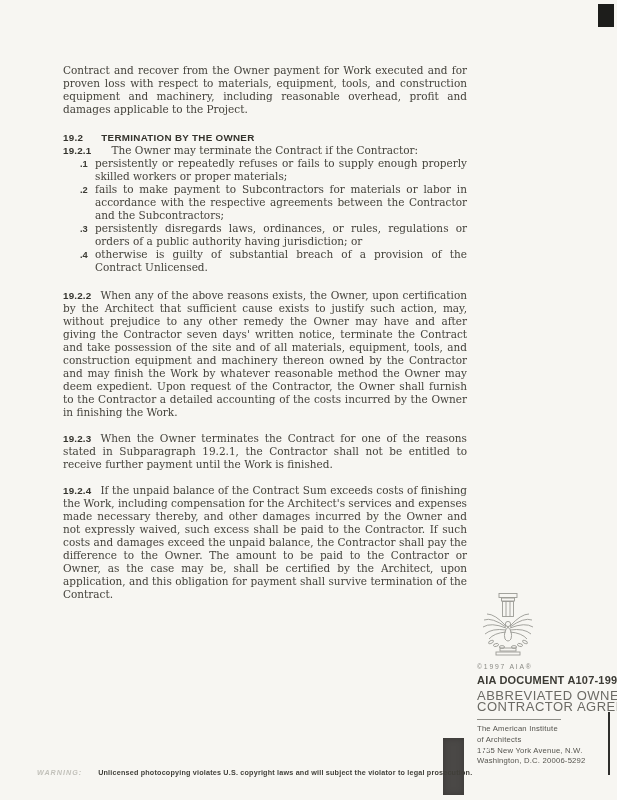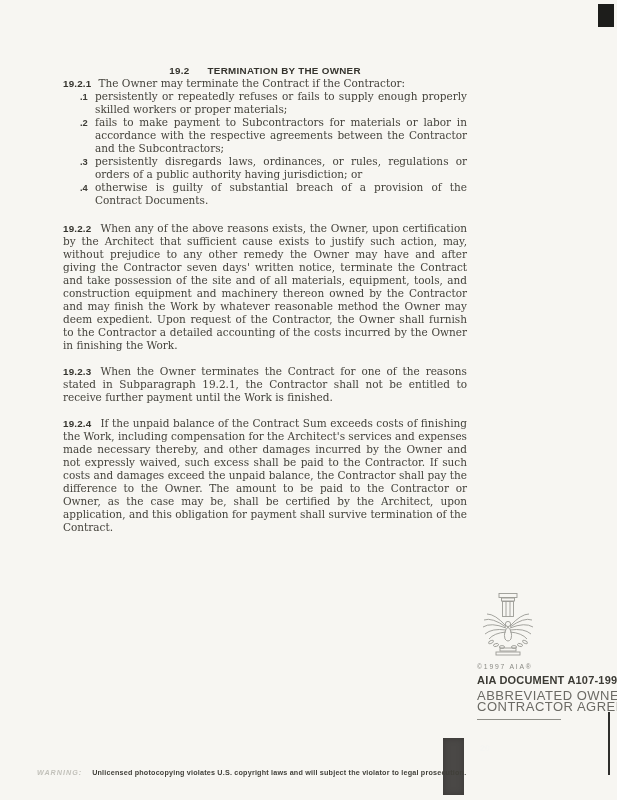--- a/index.html
+++ b/index.html
@@ -38,25 +38,25 @@
   .intro { margin-bottom: 15px !important; }
 
   .num {
     font-family: "Liberation Sans", sans-serif;
     font-weight: bold; font-size: 9.8px; color: #34332d;
     letter-spacing: 0.2px;
   }
   .section-head {
     font-family: "Liberation Sans", sans-serif;
     font-weight: bold; font-size: 9.8px; color: #34332d;
-    letter-spacing: 0.3px; text-align: center; line-height: 13px;
+    letter-spacing: 0.3px; text-align: left; line-height: 13px;
   }
   .section-head .title { margin-left: 15px; }
   .clause-head { text-align: left; line-height: 13px; }
-  .clause-head .num { margin-right: 7px; }
+  .clause-head .num { margin-right: 20px; }
   .clause-p .num { margin-right: 9px; }
 
   .subitem {
     display: flex; margin-left: 17px; line-height: 13px;
   }
   .subitem .sub-num {
     width: 15px; flex-shrink: 0;
     font-family: "Liberation Sans", sans-serif;
     font-weight: bold; font-size: 9.3px; color: #3c3b35;
     padding-top: 1px;
@@ -107,33 +107,34 @@
   
   .warning {
     position: absolute; left: 37px; top: 768px; width: 560px;
     font-size: 7.2px; white-space: nowrap;
   }
   .warning .warn-label {
     font-weight: bold; color: #c2c1ba; letter-spacing: 1px; font-style: italic;
   }
   .warning .warn-text {
     font-weight: bold; color: #403f39; letter-spacing: 0.2px;
-    margin-left: 8px;
+    margin-left: 14px;
   }
 </style>
 </head>
 <body>
 
 <div class="page">
 
   <div class="reg-mark-top"></div>
   <div class="reg-mark-right"></div>
 
   <div class="text-col">
 
+    <p class="intro">Contract and recover from the Owner payment for Work executed and for proven loss with respect to materials, equipment, tools, and construction equipment and machinery, including reasonable overhead, profit and damages applicable to the Project.</p>
 
     <div class="section-head">
       <span class="s-num">19.2</span>
       <span class="title">TERMINATION BY THE OWNER</span>
     </div>
 
     <div class="clause-head">
       <span class="num">19.2.1</span><span>The Owner may terminate the Contract if the Contractor:</span>
     </div>
 
@@ -145,21 +146,21 @@
       <div class="subitem">
         <span class="sub-num">.2</span>
         <span class="sub-text">fails to make payment to Subcontractors for materials or labor in accordance with the respective agreements between the Contractor and the Subcontractors;</span>
       </div>
       <div class="subitem">
         <span class="sub-num">.3</span>
         <span class="sub-text">persistently disregards laws, ordinances, or rules, regulations or orders of a public authority having jurisdiction; or</span>
       </div>
       <div class="subitem">
         <span class="sub-num">.4</span>
-        <span class="sub-text">otherwise is guilty of substantial breach of a provision of the Contract Documents.</span>
+        <span class="sub-text">otherwise is guilty of substantial breach of a provision of the Contract Unlicensed.</span>
       </div>
     </div>
 
     <p class="body-p clause-p">
       <span class="num">19.2.2</span><span>When any of the above reasons exists, the Owner, upon certification by the Architect that sufficient cause exists to justify such action, may, without prejudice to any other remedy the Owner may have and after giving the Contractor seven days' written notice, terminate the Contract and take possession of the site and of all materials, equipment, tools, and construction equipment and machinery thereon owned by the Contractor and may finish the Work by whatever reasonable method the Owner may deem expedient. Upon request of the Contractor, the Owner shall furnish to the Contractor a detailed accounting of the costs incurred by the Owner in finishing the Work.</span>
     </p>
 
     <p class="body-p clause-p">
       <span class="num">19.2.3</span><span>When the Owner terminates the Contract for one of the reasons stated in Subparagraph 19.2.1, the Contractor shall not be entitled to receive further payment until the Work is finished.</span>
     </p>
@@ -212,20 +213,26 @@
 
     <div class="doc-title">AIA DOCUMENT A107-1997</div>
 
     <div class="doc-subtitle">
       <div>ABBREVIATED OWNER-</div>
       <div>CONTRACTOR AGREEMENT™</div>
     </div>
 
     <div class="sidebar-rule"></div>
 
+    <div class="institute">
+      <div>The American Institute</div>
+      <div>of Architects</div>
+      <div>1735 New York Avenue, N.W.</div>
+      <div>Washington, D.C. 20006-5292</div>
+    </div>
 
   </div>
 
   <div class="page-badge">
     <span class="page-num">20</span>
   </div>
 
   <div class="warning">
     <span class="warn-label">WARNING:</span>
     <span class="warn-text">Unlicensed photocopying violates U.S. copyright laws and will subject the violator to legal prosecution.</span>

